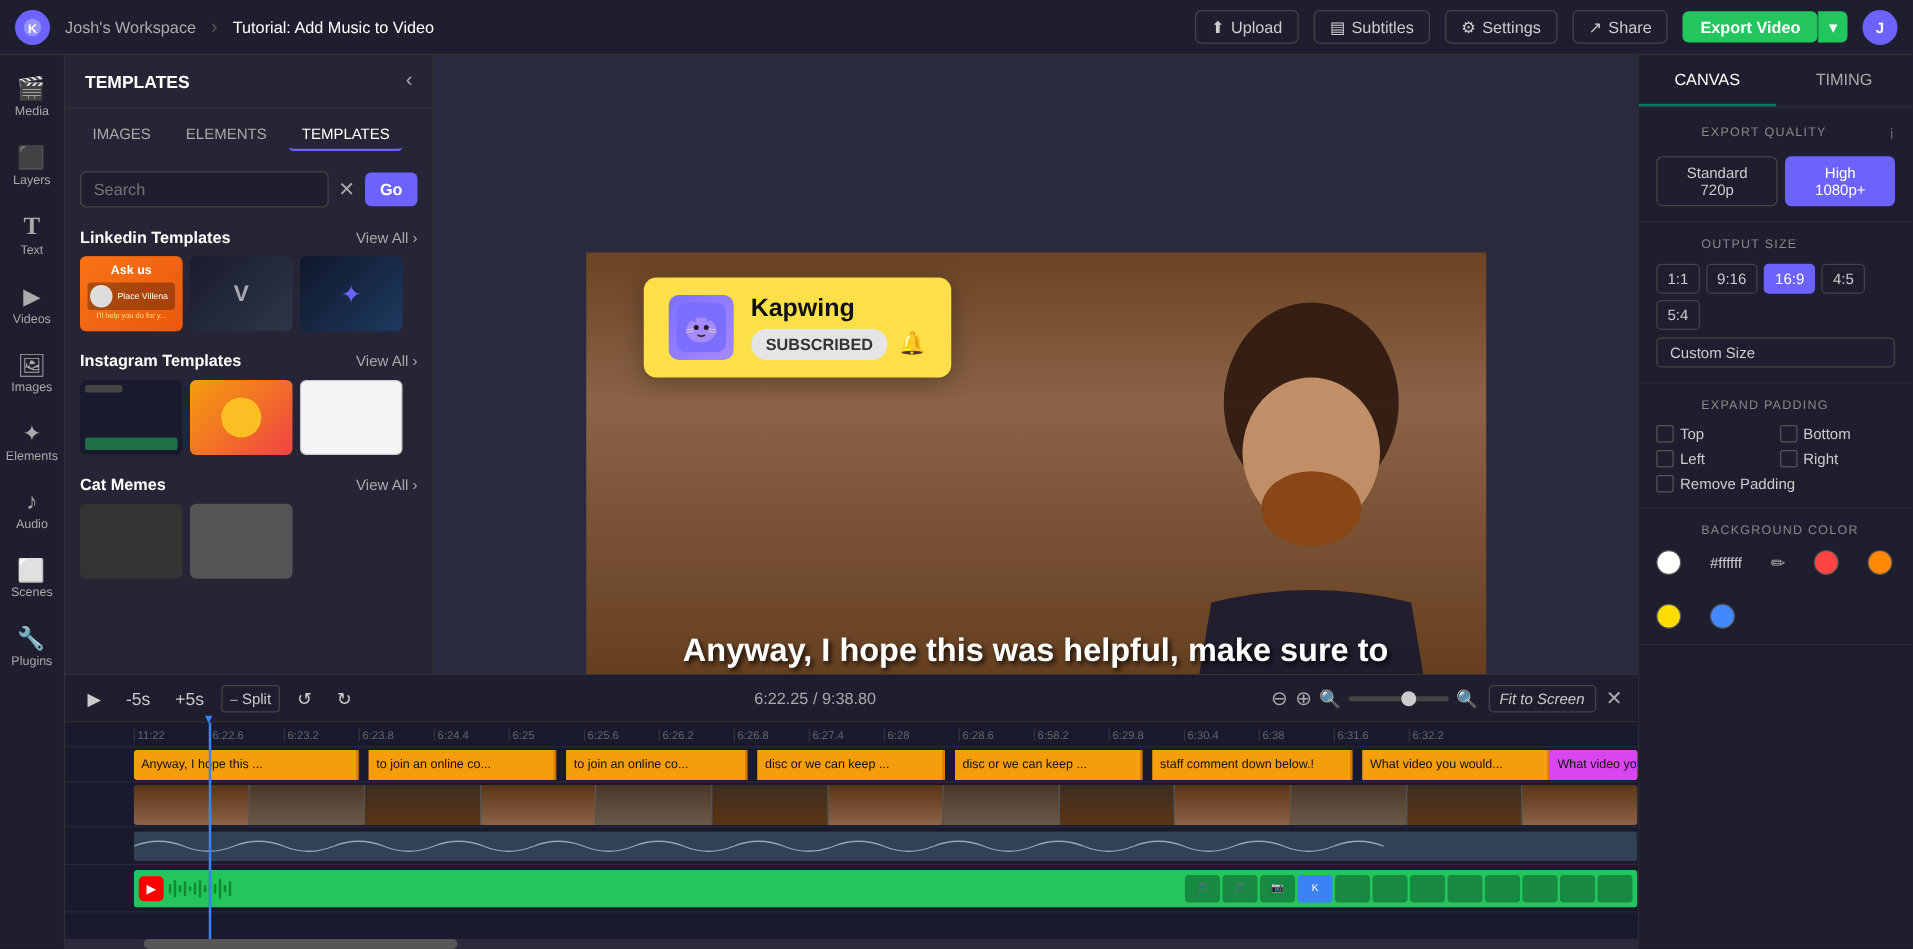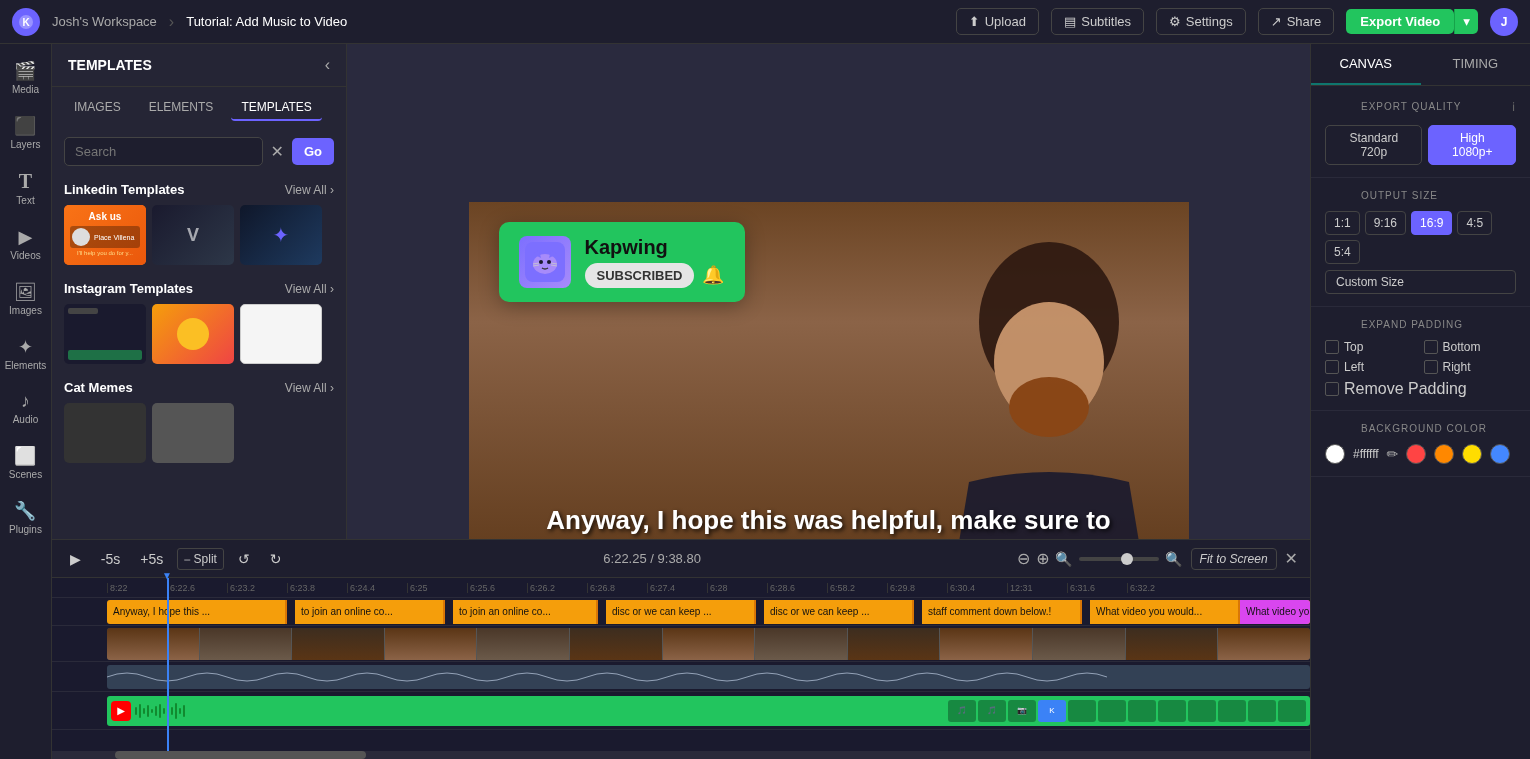--- a/index.html
+++ b/index.html
@@ -43,21 +43,21 @@
     .view-all { font-size: 12px; color: #aaa; cursor: pointer; }
     .template-grid { display: flex; gap: 6px; }
     .template-thumb { width: 82px; height: 60px; border-radius: 5px; overflow: hidden; background: #333; flex-shrink: 0; cursor: pointer; text-align: center; }
 
     
     #canvas-area { flex: 1; background: #2a2a3e; display: flex; flex-direction: column; align-items: center; justify-content: center; position: relative; overflow: hidden; }
     #video-container { position: relative; width: 720px; height: 400px; background: #000; }
     .subtitle-bar { position: absolute; bottom: 30px; left: 50%; transform: translateX(-50%); text-align: center; width: 90%; }
     .subtitle-text { font-size: 26px; font-weight: 700; color: #fff; text-shadow: 2px 2px 4px rgba(0,0,0,0.8); line-height: 1.3; }
     
-    .yt-popup { position: absolute; top: 20px; left: 30px; background: #22c55e; border-radius: 10px; padding: 14px 20px; display: flex; align-items: center; gap: 14px; box-shadow: 0 4px 20px rgba(0,0,0,0.3); }
+    .yt-popup { position: absolute; top: 20px; left: 46px; background: #fde047; border-radius: 10px; padding: 14px 20px; display: flex; align-items: center; gap: 14px; box-shadow: 0 4px 20px rgba(0,0,0,0.3); }
     .yt-avatar { width: 52px; height: 52px; border-radius: 8px; background: linear-gradient(135deg, #7c6fff, #a78bfa); display: flex; align-items: center; justify-content: center; font-size: 28px; }
     .yt-channel-name { font-size: 20px; font-weight: 700; color: #111; }
     .yt-sub-row { display: flex; align-items: center; gap: 8px; margin-top: 4px; }
     .yt-sub-btn { background: #e5e5e5; border: none; color: #333; padding: 5px 12px; border-radius: 20px; font-size: 13px; font-weight: 600; cursor: pointer; }
     .yt-bell { font-size: 18px; color: #333; cursor: pointer; }
 
     
     #right-panel { width: 220px; background: #1e1e2e; border-left: 1px solid #333; padding: 0; flex-shrink: 0; overflow-y: auto; }
     .right-tabs { display: flex; border-bottom: 1px solid #333; }
     .right-tab { flex: 1; text-align: center; padding: 12px 6px; font-size: 13px; color: #aaa; cursor: pointer; }
@@ -67,22 +67,22 @@
     .quality-row { display: flex; gap: 6px; align-items: center; }
     .quality-btn { padding: 5px 10px; border-radius: 5px; font-size: 12px; cursor: pointer; border: 1px solid #444; background: none; color: #ccc; }
     .quality-btn.active { background: #6c63ff; color: #fff; border-color: #6c63ff; }
     .size-row { display: flex; gap: 5px; flex-wrap: wrap; margin-bottom: 6px; }
     .size-btn { padding: 4px 8px; border-radius: 4px; font-size: 12px; cursor: pointer; border: 1px solid #444; background: none; color: #ccc; }
     .size-btn.active { background: #6c63ff; color: #fff; border-color: #6c63ff; }
     .custom-size-btn { padding: 4px 10px; border-radius: 4px; font-size: 12px; cursor: pointer; border: 1px solid #444; background: none; color: #ccc; width: 100%; text-align: left; }
     .padding-grid { display: grid; grid-template-columns: 1fr 1fr; gap: 6px; }
     .padding-item { display: flex; align-items: center; gap: 5px; font-size: 12px; color: #ccc; cursor: pointer; }
     .padding-checkbox { width: 14px; height: 14px; border: 1px solid #555; border-radius: 2px; flex-shrink: 0; }
-    .remove-padding { display: flex; align-items: center; gap: 5px; font-size: 16px; color: #ccc; cursor: pointer; margin-top: 6px; }
-    .bg-color-row { display: flex; align-items: center; gap: 8px; flex-wrap: wrap; }
+    .remove-padding { display: flex; align-items: center; gap: 5px; font-size: 12px; color: #ccc; cursor: pointer; margin-top: 6px; }
+    .bg-color-row { display: flex; align-items: center; gap: 23px; flex-wrap: wrap; }
     .bg-color-swatch { width: 20px; height: 20px; border-radius: 50%; cursor: pointer; border: 1px solid #555; }
     .color-hex { font-size: 12px; color: #ccc; }
     .color-picker-icon { color: #aaa; cursor: pointer; font-size: 14px; }
 
     
     #timeline { height: 220px; background: #1a1a2e; border-top: 1px solid #333; position: relative; }
     #timeline-controls { display: flex; align-items: center; gap: 8px; padding: 6px 12px; background: #1e1e2e; border-bottom: 1px solid #333; height: 38px; }
     .tl-btn { background: none; border: none; color: #ccc; cursor: pointer; font-size: 14px; padding: 3px 6px; }
     .tl-time { font-size: 13px; color: #aaa; margin: 0 auto; }
     .tl-zoom { display: flex; align-items: center; gap: 6px; }
@@ -417,36 +417,36 @@
         <div style="position:absolute;left:60%;top:-4px;width:12px;height:12px;background:#ccc;border-radius:50%;transform:translateX(-50%);"></div>
       </div>
       <span style="color:#aaa;font-size:14px;">🔍</span>
     </div>
     <button class="fit-screen-btn">Fit to Screen</button>
     <button class="tl-close">✕</button>
   </div>
 
   <div id="timeline-ruler">
     <div class="ruler-marks" id="ruler-marks-container">
-        <div class="ruler-mark">8:22</div>
+        <div class="ruler-mark">11:22</div>
         <div class="ruler-mark">6:22.6</div>
         <div class="ruler-mark">6:23.2</div>
         <div class="ruler-mark">6:23.8</div>
         <div class="ruler-mark">6:24.4</div>
         <div class="ruler-mark">6:25</div>
         <div class="ruler-mark">6:25.6</div>
         <div class="ruler-mark">6:26.2</div>
         <div class="ruler-mark">6:26.8</div>
         <div class="ruler-mark">6:27.4</div>
         <div class="ruler-mark">6:28</div>
         <div class="ruler-mark">6:28.6</div>
         <div class="ruler-mark">6:58.2</div>
         <div class="ruler-mark">6:29.8</div>
         <div class="ruler-mark">6:30.4</div>
-        <div class="ruler-mark">12:31</div>
+        <div class="ruler-mark">6:38</div>
         <div class="ruler-mark">6:31.6</div>
         <div class="ruler-mark">6:32.2</div>
       </div>
   </div>
 
   <div style="position:relative;height:28px;background:#1a1a2e;border-bottom:1px solid #2a2a3a;display:flex;align-items:center;">
     <div style="width:55px;flex-shrink:0;"></div>
     <div style="flex:1;height:24px;overflow:hidden;position:relative;">
       <div style="display:flex;height:100%;background:#f59e0b;border-radius:3px;overflow:hidden;">
         <div style="min-width:180px;height:100%;display:inline-flex;align-items:center;padding:0 6px;font-size:10px;color:#111;font-weight:500;border-right:2px solid #d97706;cursor:pointer;">Anyway, I hope this ...</div>

